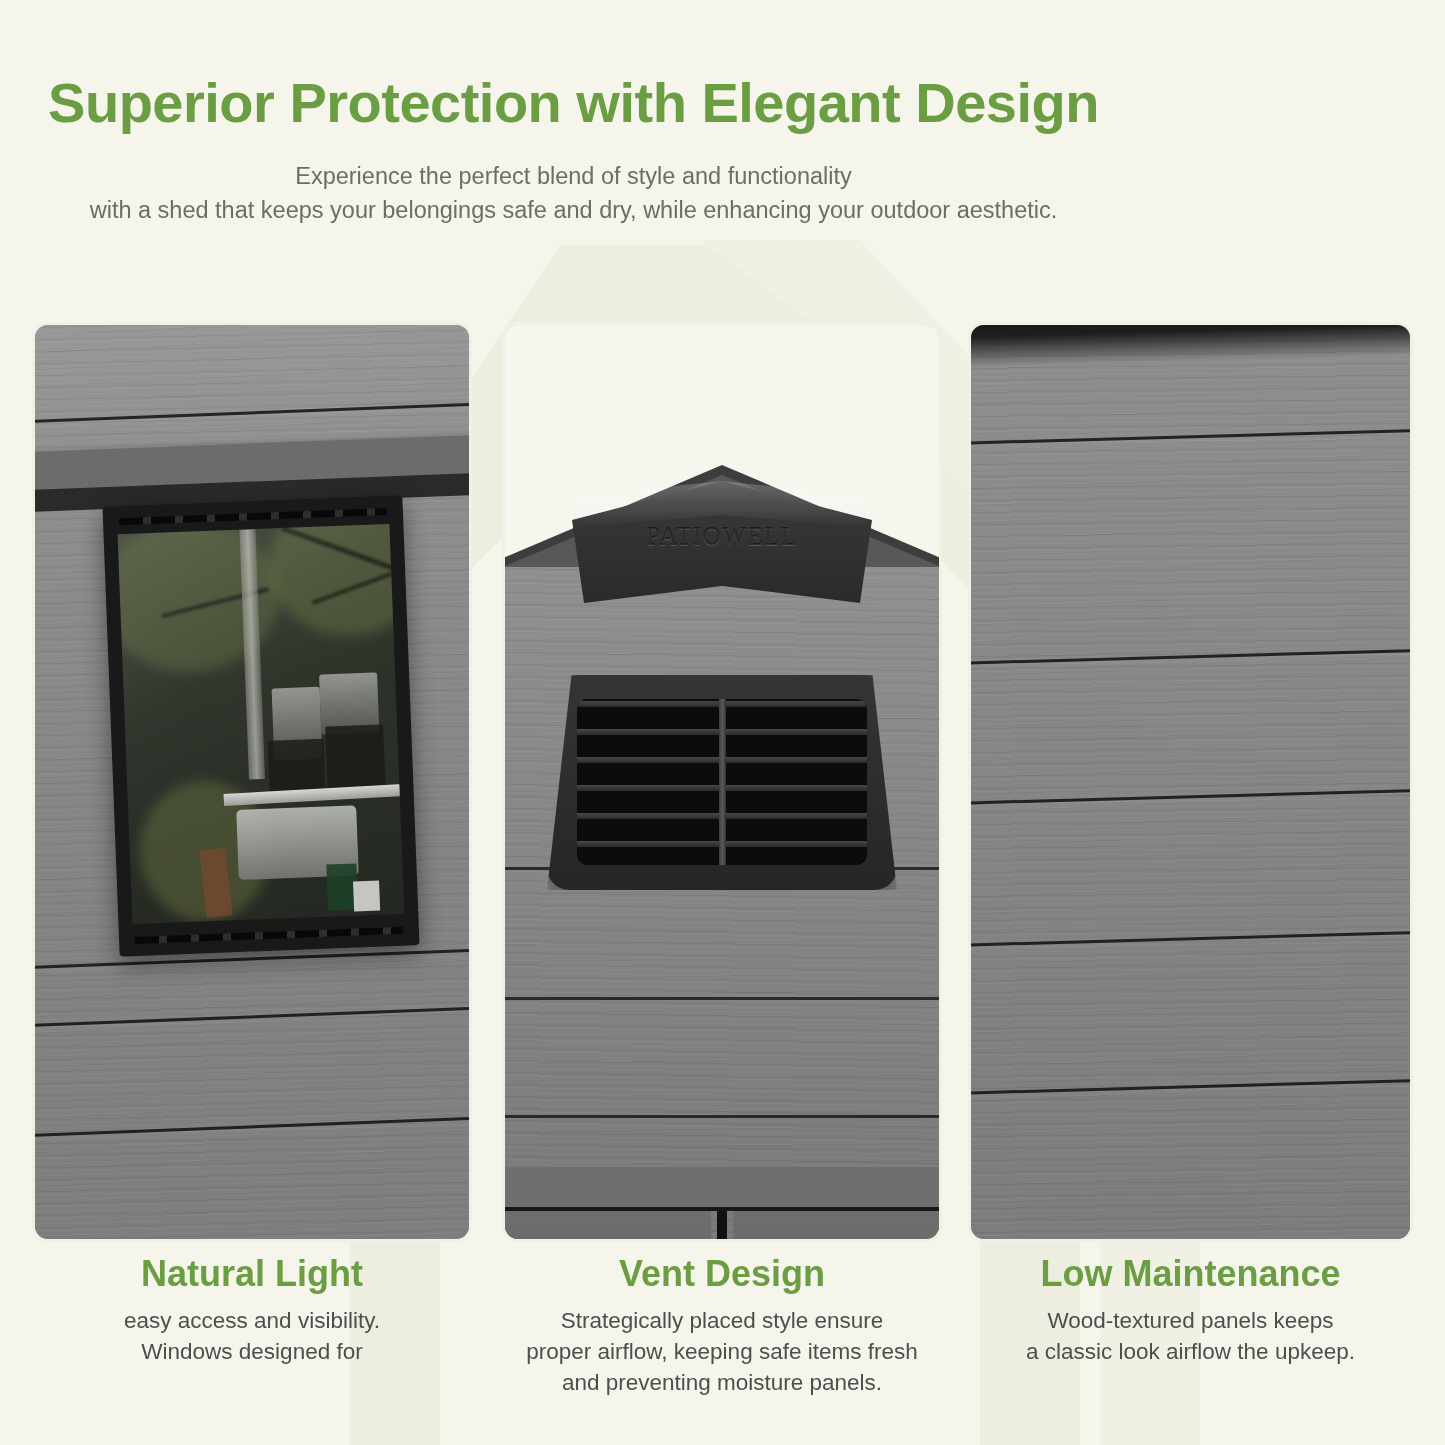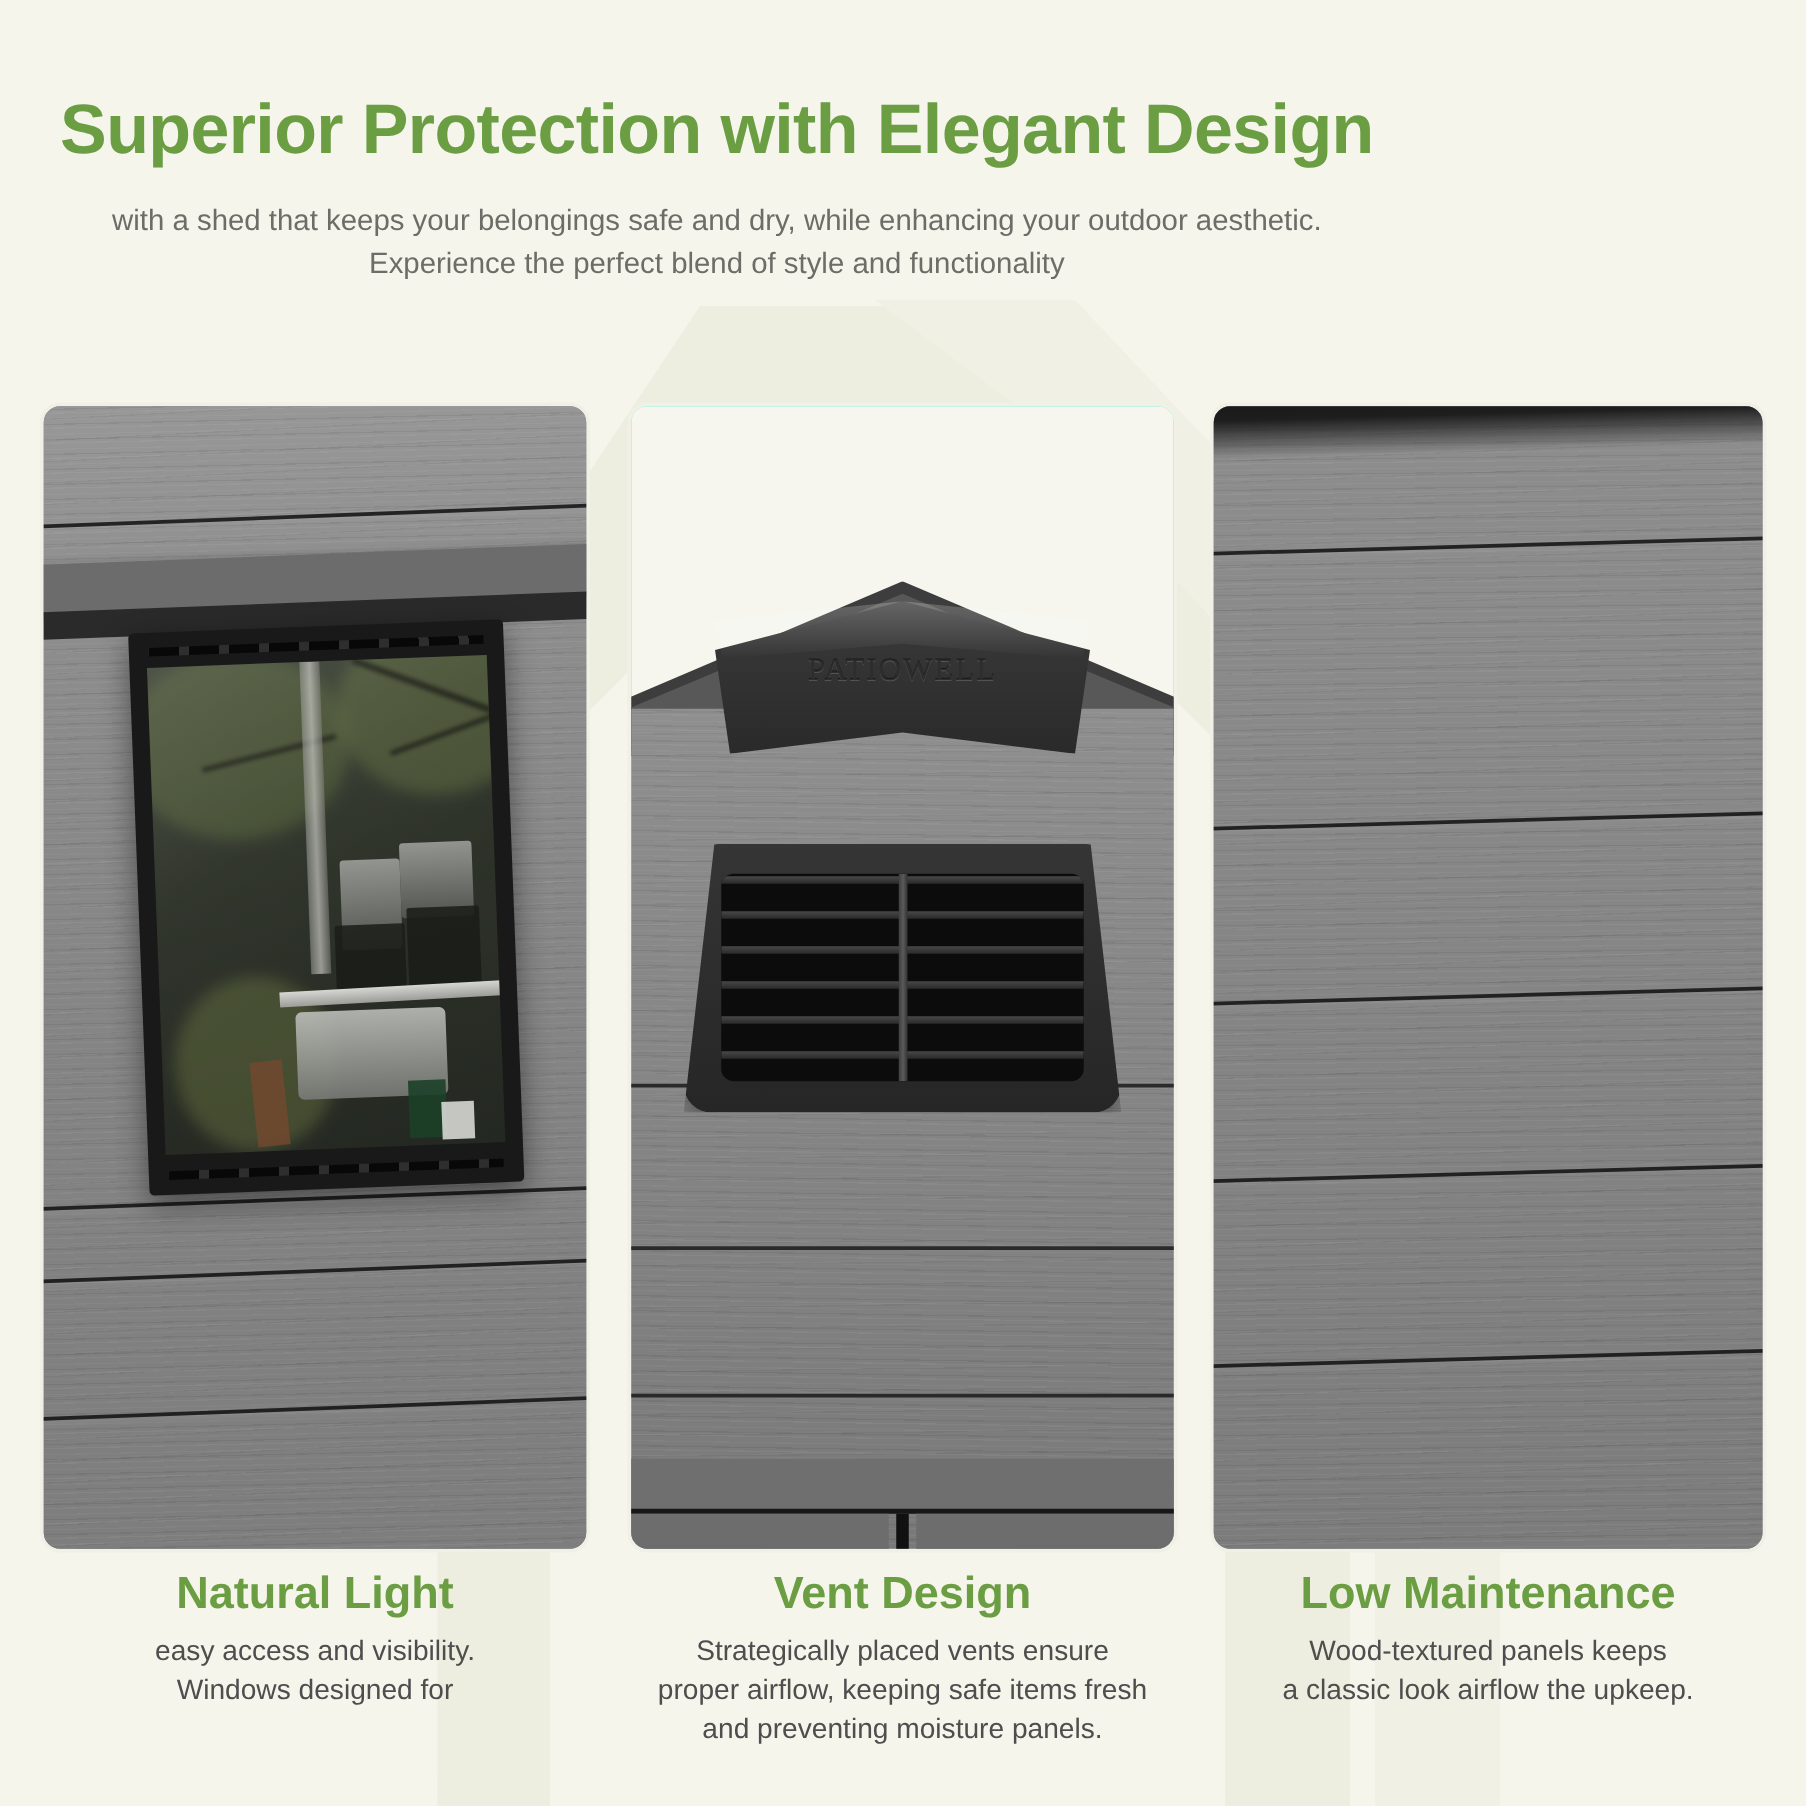--- a/index.html
+++ b/index.html
@@ -479,22 +479,22 @@
     </g>
     <g fill="#eff0e4" opacity="0.9">
       <polygon points="700,240 860,240 1200,600 1200,1445 1100,1445 1100,640 820,330"></polygon>
     </g>
   </svg>
 </div>
 
 <div class="header">
   <h1 class="page-title">Superior Protection with Elegant Design</h1>
   <p class="subtitle">
+    <span class="subtitle-line">Experience the perfect blend of style and functionality</span>
     <span class="subtitle-line">with a shed that keeps your belongings safe and dry, while enhancing your outdoor aesthetic.</span>
-    <span class="subtitle-line">Experience the perfect blend of style and functionality</span>
   </p>
 </div>
 
 <div class="cards-row">
 
   <div class="card card-1">
     <div class="card-inner">
       <div class="c1-wall">
         <div class="grain"></div>
         <div class="grain-b"></div>
@@ -601,21 +601,21 @@
     <h2 class="caption-title">Natural Light</h2>
     <p class="caption-body">
       <span class="caption-line">easy access and visibility.</span>
       <span class="caption-line">Windows designed for</span>
     </p>
   </div>
 
   <div class="caption cap-2">
     <h2 class="caption-title">Vent Design</h2>
     <p class="caption-body">
-      <span class="caption-line">Strategically placed vents ensure</span>
+      <span class="caption-line">Strategically placed style ensure</span>
       <span class="caption-line">proper airflow, keeping safe items fresh</span>
       <span class="caption-line">and preventing moisture panels.</span>
     </p>
   </div>
 
   <div class="caption cap-3">
     <h2 class="caption-title">Low Maintenance</h2>
     <p class="caption-body">
       <span class="caption-line">Wood-textured panels keeps</span>
       <span class="caption-line">a classic look airflow the upkeep.</span>

